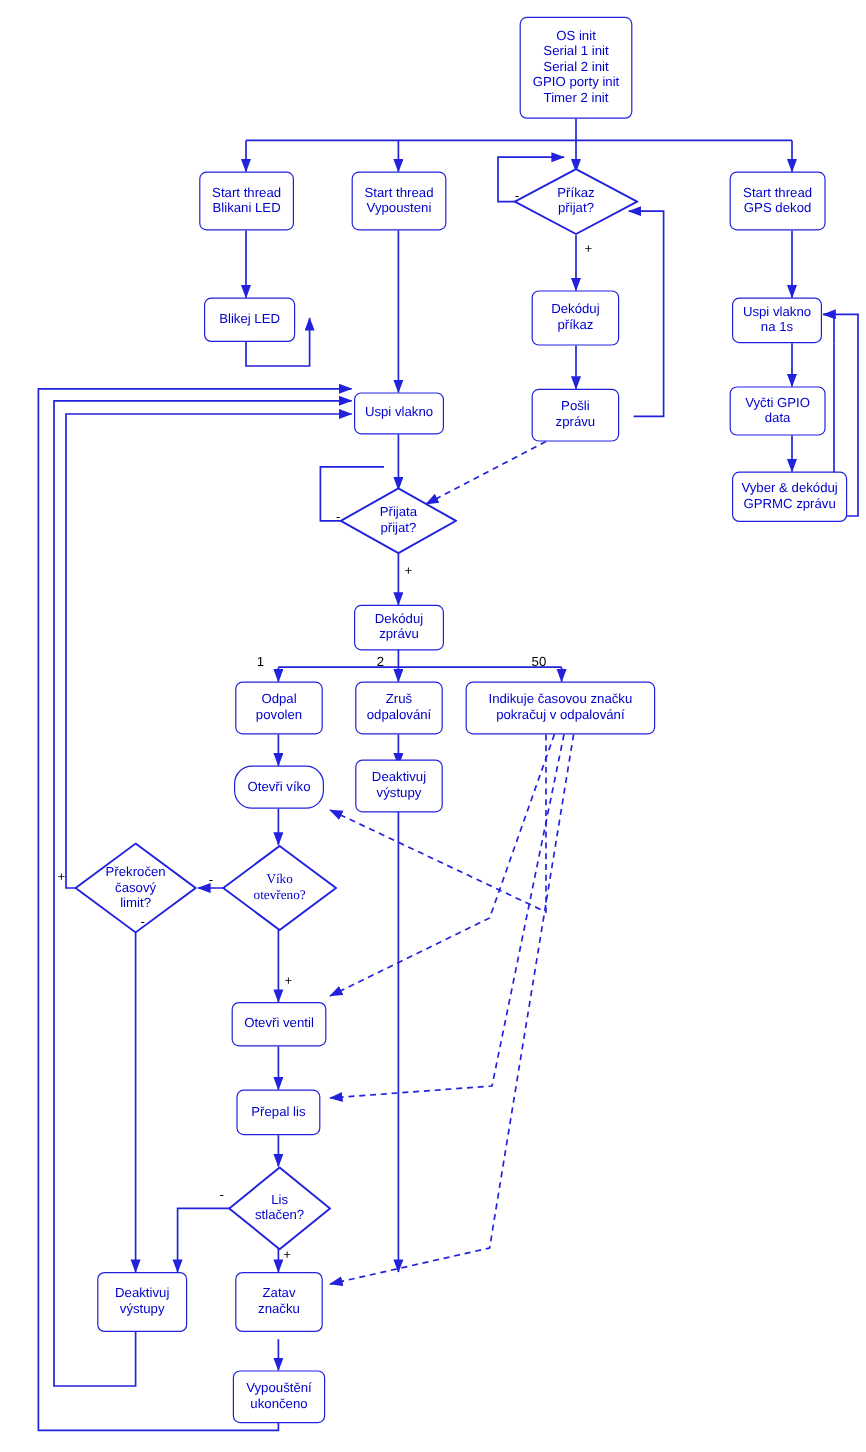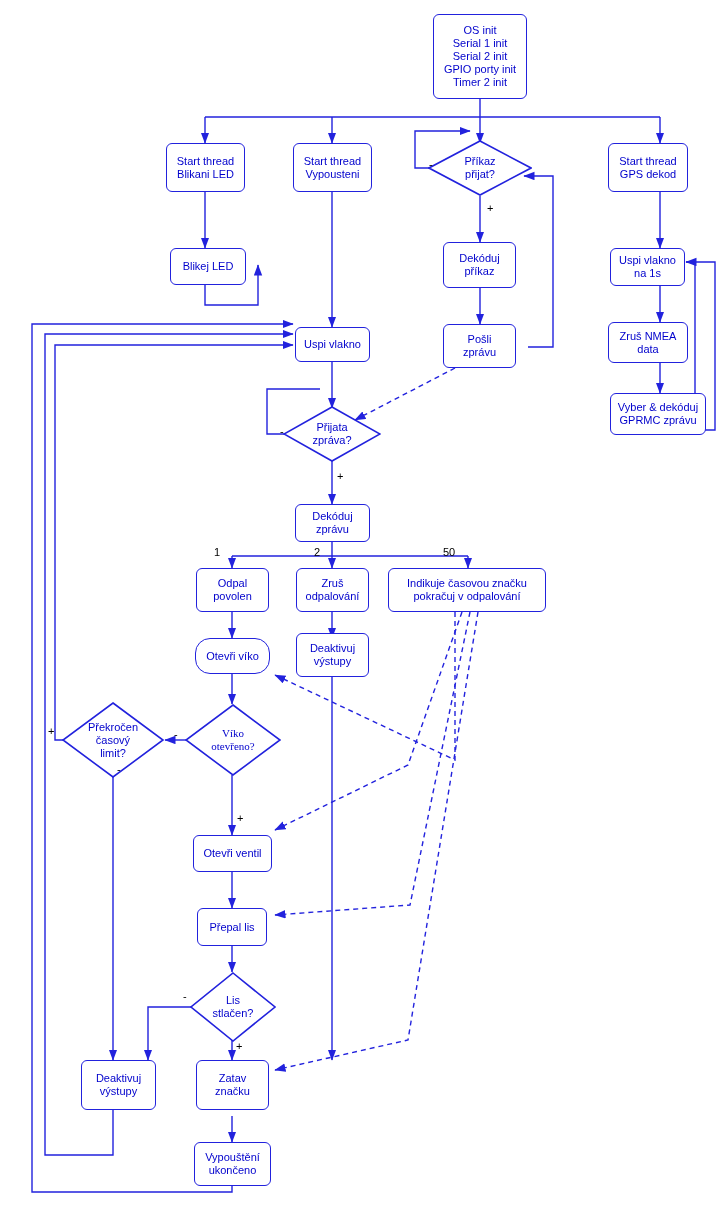--- a/index.html
+++ b/index.html
@@ -197,30 +197,30 @@
   <div class="node box" style="left:295px; top:327px; width:75px; height:35px;">
     <span class="node-text">Uspi vlakno</span>
   </div>
 
   <div class="node box" style="left:443px; top:324px; width:73px; height:44px;">
     <span class="node-text">Pošli
 zprávu</span>
   </div>
 
   <div class="node box" style="left:608px; top:322px; width:80px; height:41px;">
-    <span class="node-text">Zruš NMEA
+    <span class="node-text">Vyčti GPIO
 data</span>
   </div>
 
   <div class="diamond-wrap" style="left:283px; top:406px; width:98px; height:56px;">
     <svg class="diamond-shape" viewBox="0 0 98 56" preserveAspectRatio="none">
       <polygon points="49,1 97,28 49,55 1,28" fill="#ffffff" stroke="#2222dd" stroke-width="1.6"></polygon>
     </svg>
     <span class="diamond-label">Přijata
-zpráva?</span>
+přijat?</span>
   </div>
 
   <div class="node box" style="left:592px; top:393px; width:96px; height:42px;margin-left:18px;">
     <span class="node-text">Vyber &amp; dekóduj
 GPRMC zprávu</span>
   </div>
 
   <div class="node box" style="left:295px; top:504px; width:75px; height:38px;">
     <span class="node-text">Dekóduj
 zprávu</span>

